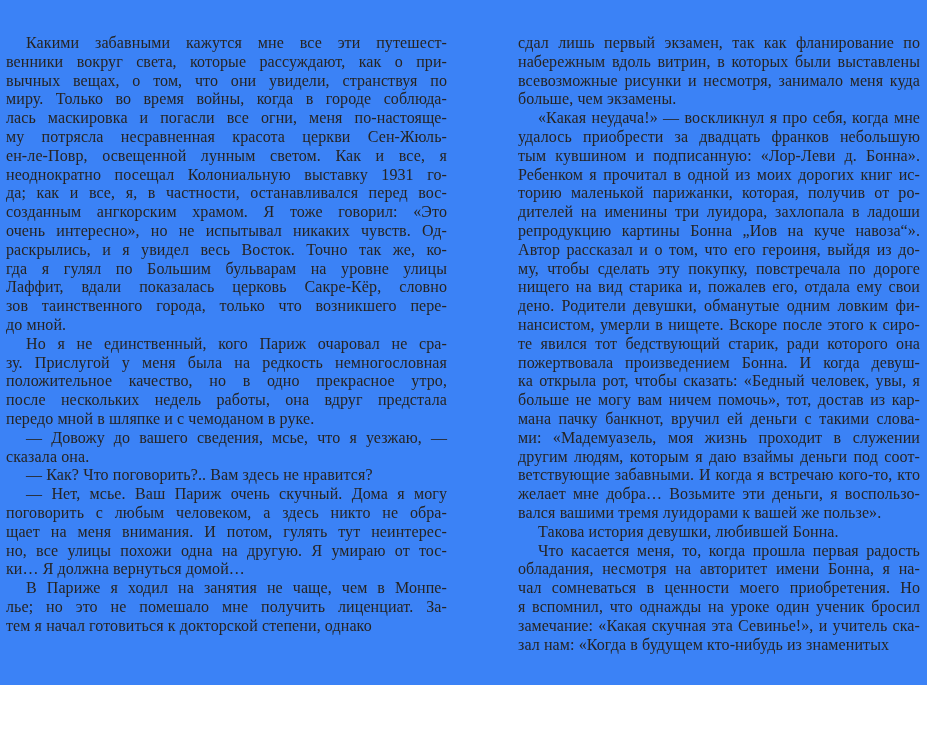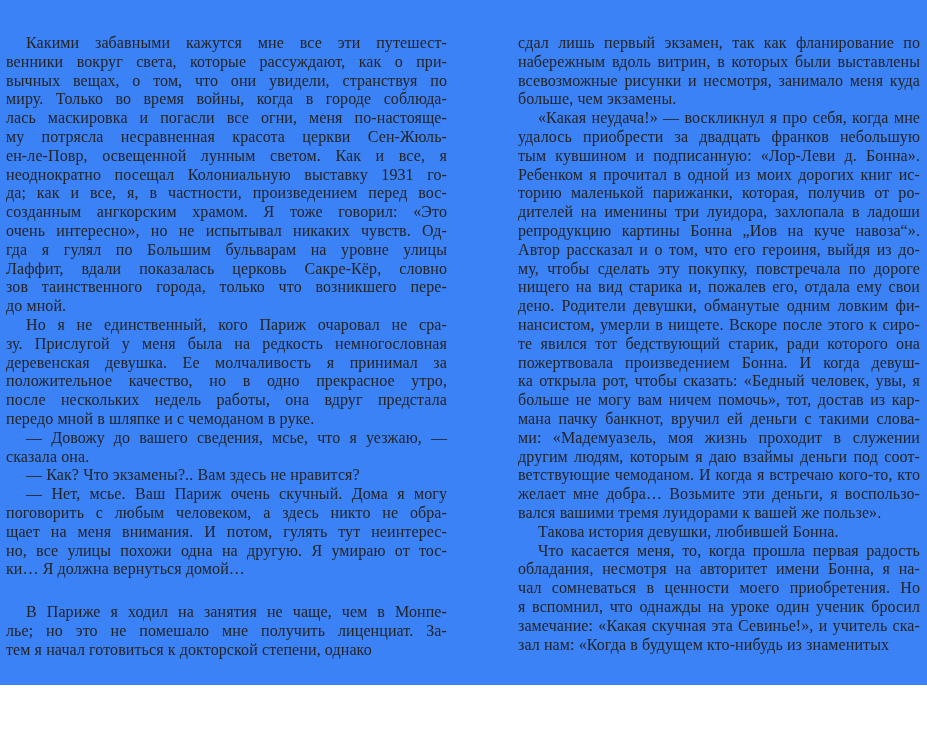--- a/index.html
+++ b/index.html
@@ -18,21 +18,21 @@
   }
   .page-column {
     position: absolute;
     top: 34px;
     font-size: 16px;
     line-height: 18.8px;
   }
   .page-column.left  { left: 6px;   width: 441px; }
   .page-column.right { left: 518px; width: 402px; }
   .para { margin: 0; }
-  .para.section-break { margin-top: 24px; }
+  .para.section-break { }
   .line {
     text-align: justify;
     text-align-last: justify;
     white-space: normal;
     letter-spacing: 0.1px;
   }
   .line.line-last { text-align-last: left; }
   .line.line-first { text-indent: 20px; }
   .page-number {
     position: absolute;
@@ -52,42 +52,42 @@
   <div class="page-column left">
       <div class="para">
         <div class="line line-first">Какими забавными кажутся мне все эти путешест-</div>
         <div class="line">венники вокруг света, которые рассуждают, как о при-</div>
         <div class="line">вычных вещах, о том, что они увидели, странствуя по</div>
         <div class="line">миру. Только во время войны, когда в городе соблюда-</div>
         <div class="line">лась маскировка и погасли все огни, меня по-настояще-</div>
         <div class="line">му потрясла несравненная красота церкви Сен-Жюль-</div>
         <div class="line">ен-ле-Повр, освещенной лунным светом. Как и все, я</div>
         <div class="line">неоднократно посещал Колониальную выставку 1931 го-</div>
-        <div class="line">да; как и все, я, в частности, произведением перед вос-</div>
+        <div class="line">да; как и все, я, в частности, останавливался перед вос-</div>
         <div class="line">созданным ангкорским храмом. Я тоже говорил: «Это</div>
         <div class="line">очень интересно», но не испытывал никаких чувств. Од-</div>
+        <div class="line">раскрылись, и я увидел весь Восток. Точно так же, ко-</div>
         <div class="line">гда я гулял по Большим бульварам на уровне улицы</div>
         <div class="line">Лаффит, вдали показалась церковь Сакре-Кёр, словно</div>
         <div class="line">зов таинственного города, только что возникшего пере-</div>
         <div class="line line-last">до мной.</div>
       </div>
       <div class="para">
         <div class="line line-first">Но я не единственный, кого Париж очаровал не сра-</div>
         <div class="line">зу. Прислугой у меня была на редкость немногословная</div>
-        <div class="line">деревенская девушка. Ее молчаливость я принимал за</div>
         <div class="line">положительное качество, но в одно прекрасное утро,</div>
         <div class="line">после нескольких недель работы, она вдруг предстала</div>
         <div class="line line-last">передо мной в шляпке и с чемоданом в руке.</div>
       </div>
       <div class="para">
         <div class="line line-first">— Довожу до вашего сведения, мсье, что я уезжаю, —</div>
         <div class="line line-last">сказала она.</div>
       </div>
       <div class="para">
-        <div class="line line-last line-first">— Как? Что экзамены?.. Вам здесь не нравится?</div>
+        <div class="line line-last line-first">— Как? Что поговорить?.. Вам здесь не нравится?</div>
       </div>
       <div class="para">
         <div class="line line-first">— Нет, мсье. Ваш Париж очень скучный. Дома я могу</div>
         <div class="line">поговорить с любым человеком, а здесь никто не обра-</div>
         <div class="line">щает на меня внимания. И потом, гулять тут неинтерес-</div>
         <div class="line">но, все улицы похожи одна на другую. Я умираю от тос-</div>
         <div class="line line-last">ки… Я должна вернуться домой…</div>
       </div>
       <div class="para section-break">
         <div class="line line-first">В Париже я ходил на занятия не чаще, чем в Монпе-</div>
@@ -116,21 +116,21 @@
         <div class="line">нищего на вид старика и, пожалев его, отдала ему свои</div>
         <div class="line">дено. Родители девушки, обманутые одним ловким фи-</div>
         <div class="line">нансистом, умерли в нищете. Вскоре после этого к сиро-</div>
         <div class="line">те явился тот бедствующий старик, ради которого она</div>
         <div class="line">пожертвовала произведением Бонна. И когда девуш-</div>
         <div class="line">ка открыла рот, чтобы сказать: «Бедный человек, увы, я</div>
         <div class="line">больше не могу вам ничем помочь», тот, достав из кар-</div>
         <div class="line">мана пачку банкнот, вручил ей деньги с такими слова-</div>
         <div class="line">ми: «Мадемуазель, моя жизнь проходит в служении</div>
         <div class="line">другим людям, которым я даю взаймы деньги под соот-</div>
-        <div class="line">ветствующие чемоданом. И когда я встречаю кого-то, кто</div>
+        <div class="line">ветствующие забавными. И когда я встречаю кого-то, кто</div>
         <div class="line">желает мне добра… Возьмите эти деньги, я воспользо-</div>
         <div class="line line-last">вался вашими тремя луидорами к вашей же пользе».</div>
       </div>
       <div class="para">
         <div class="line line-last line-first">Такова история девушки, любившей Бонна.</div>
       </div>
       <div class="para">
         <div class="line line-first">Что касается меня, то, когда прошла первая радость</div>
         <div class="line">обладания, несмотря на авторитет имени Бонна, я на-</div>
         <div class="line">чал сомневаться в ценности моего приобретения. Но</div>

